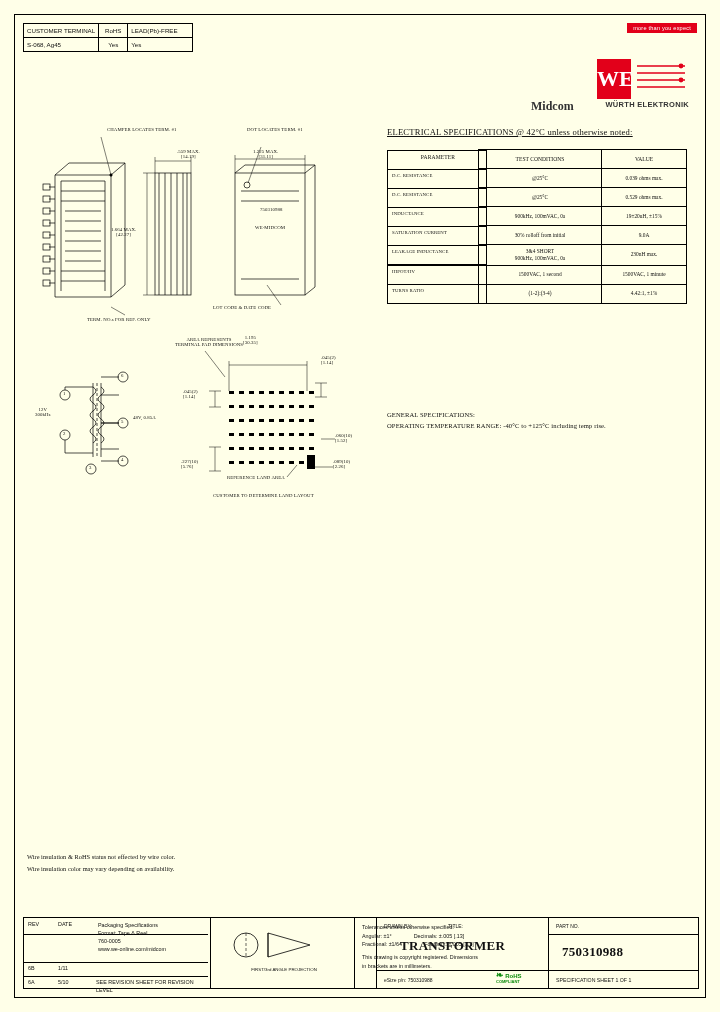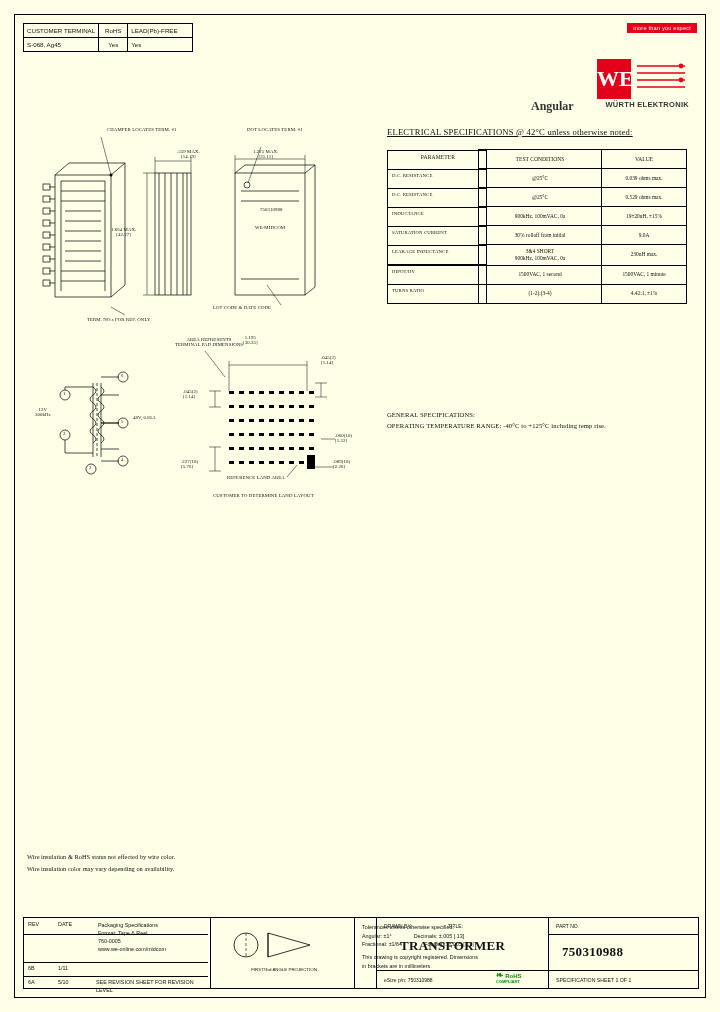--- a/index.html
+++ b/index.html
@@ -152,21 +152,21 @@
 
   <div class="banner">more than you expect</div>
 
   <div class="logo">
     <div class="we-box">WE</div>
     <svg class="lines" viewBox="0 0 52 36">
       <path d="M2 5 H50 M2 12 H50 M2 19 H50 M2 26 H50" stroke="#e2001a" stroke-width="1.6" fill="none"></path>
       <circle cx="46" cy="5" r="2.4" fill="#e2001a"></circle>
       <circle cx="46" cy="19" r="2.4" fill="#e2001a"></circle>
     </svg>
-    <div class="midcom">Angular</div>
+    <div class="midcom">Midcom</div>
     <div class="wurth">WÜRTH ELEKTRONIK</div>
   </div>
 
   <div class="spec-title">ELECTRICAL SPECIFICATIONS @ 42°C unless otherwise noted:</div>
   <table class="spec-table">
     <tbody>
         <tr class="head">
       <td class="lbl" style="text-align:center">PARAMETER</td>
       <td class="cond">TEST CONDITIONS</td>
       <td class="val">VALUE</td>

